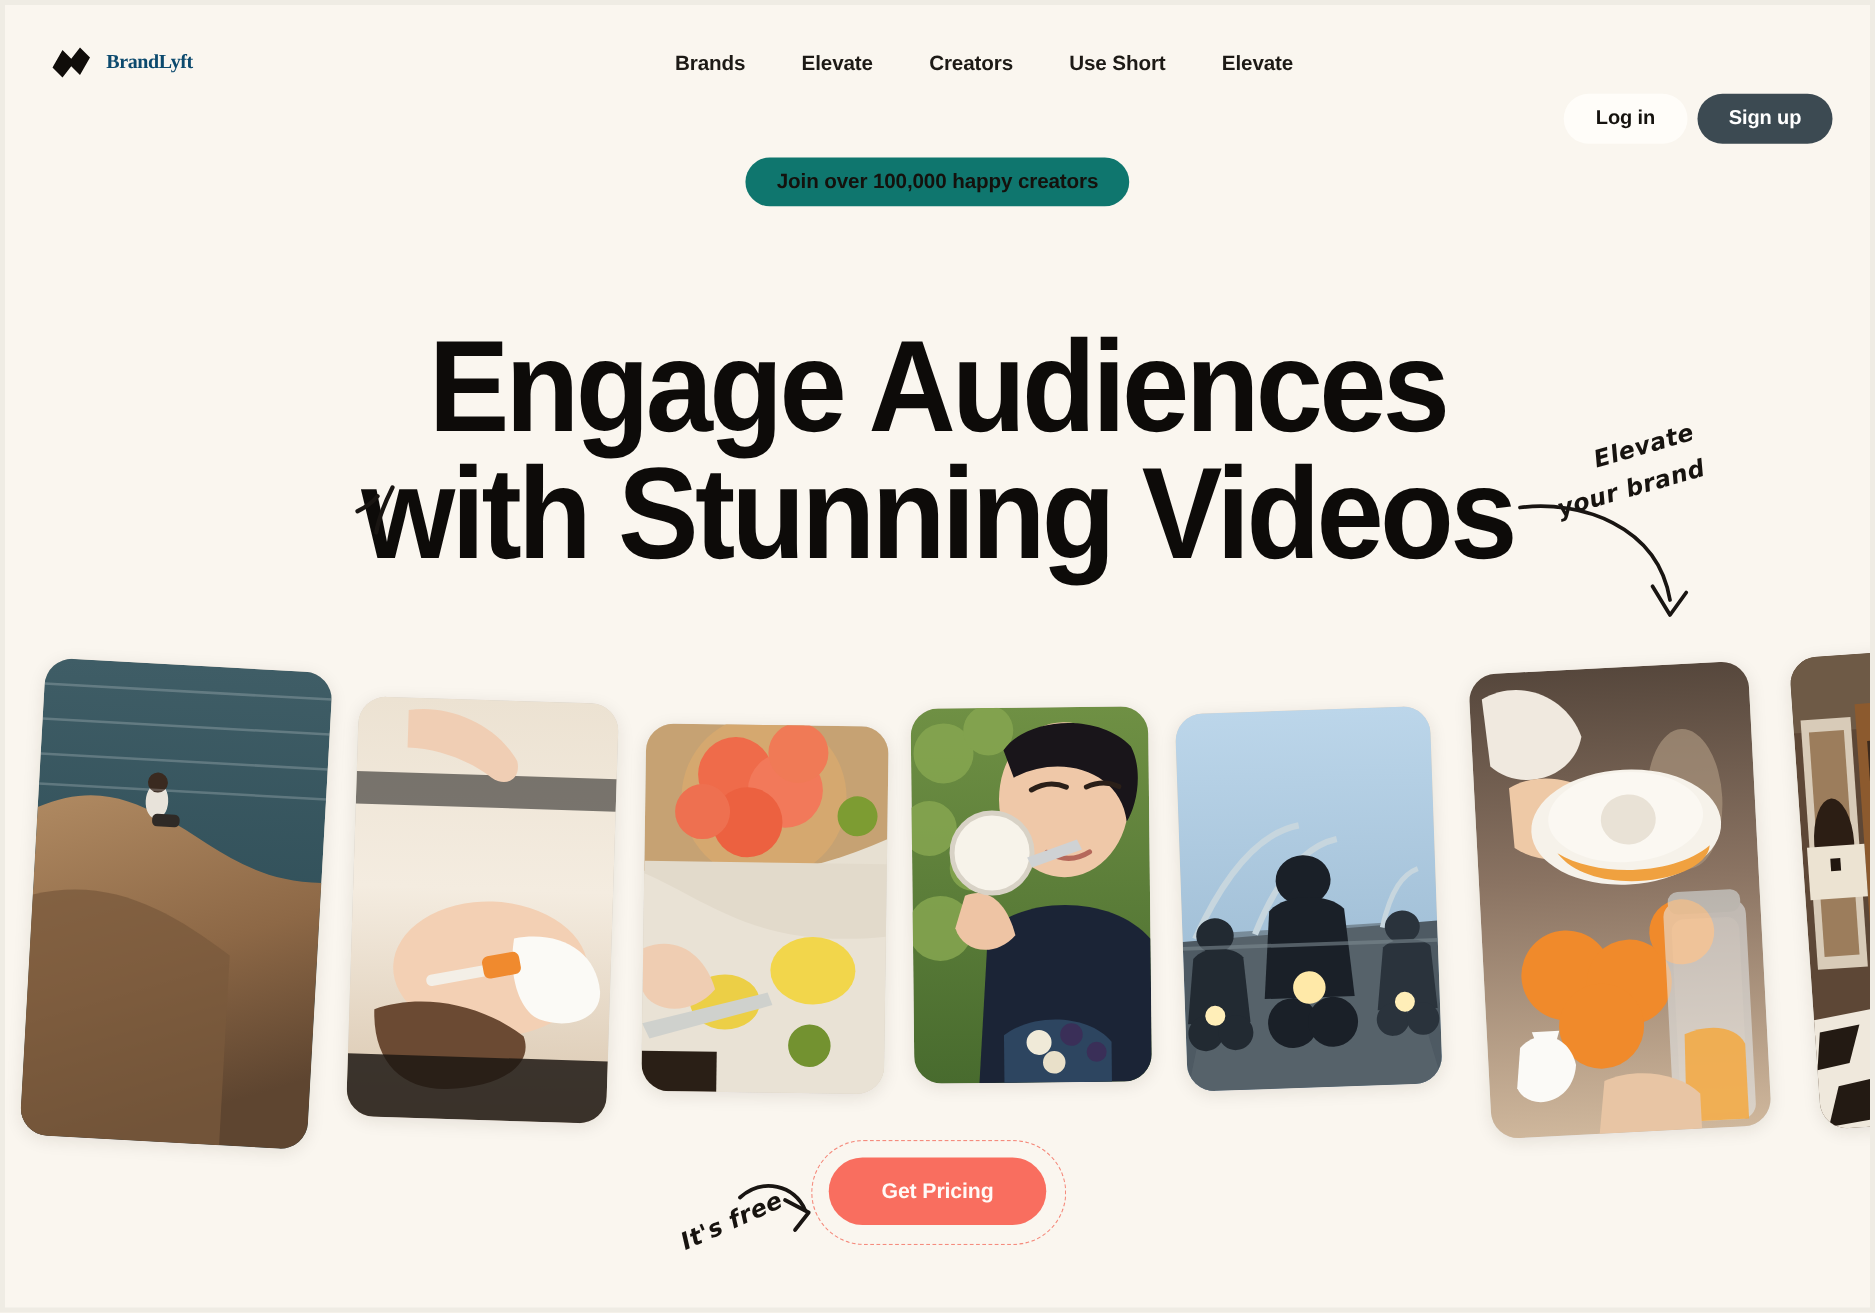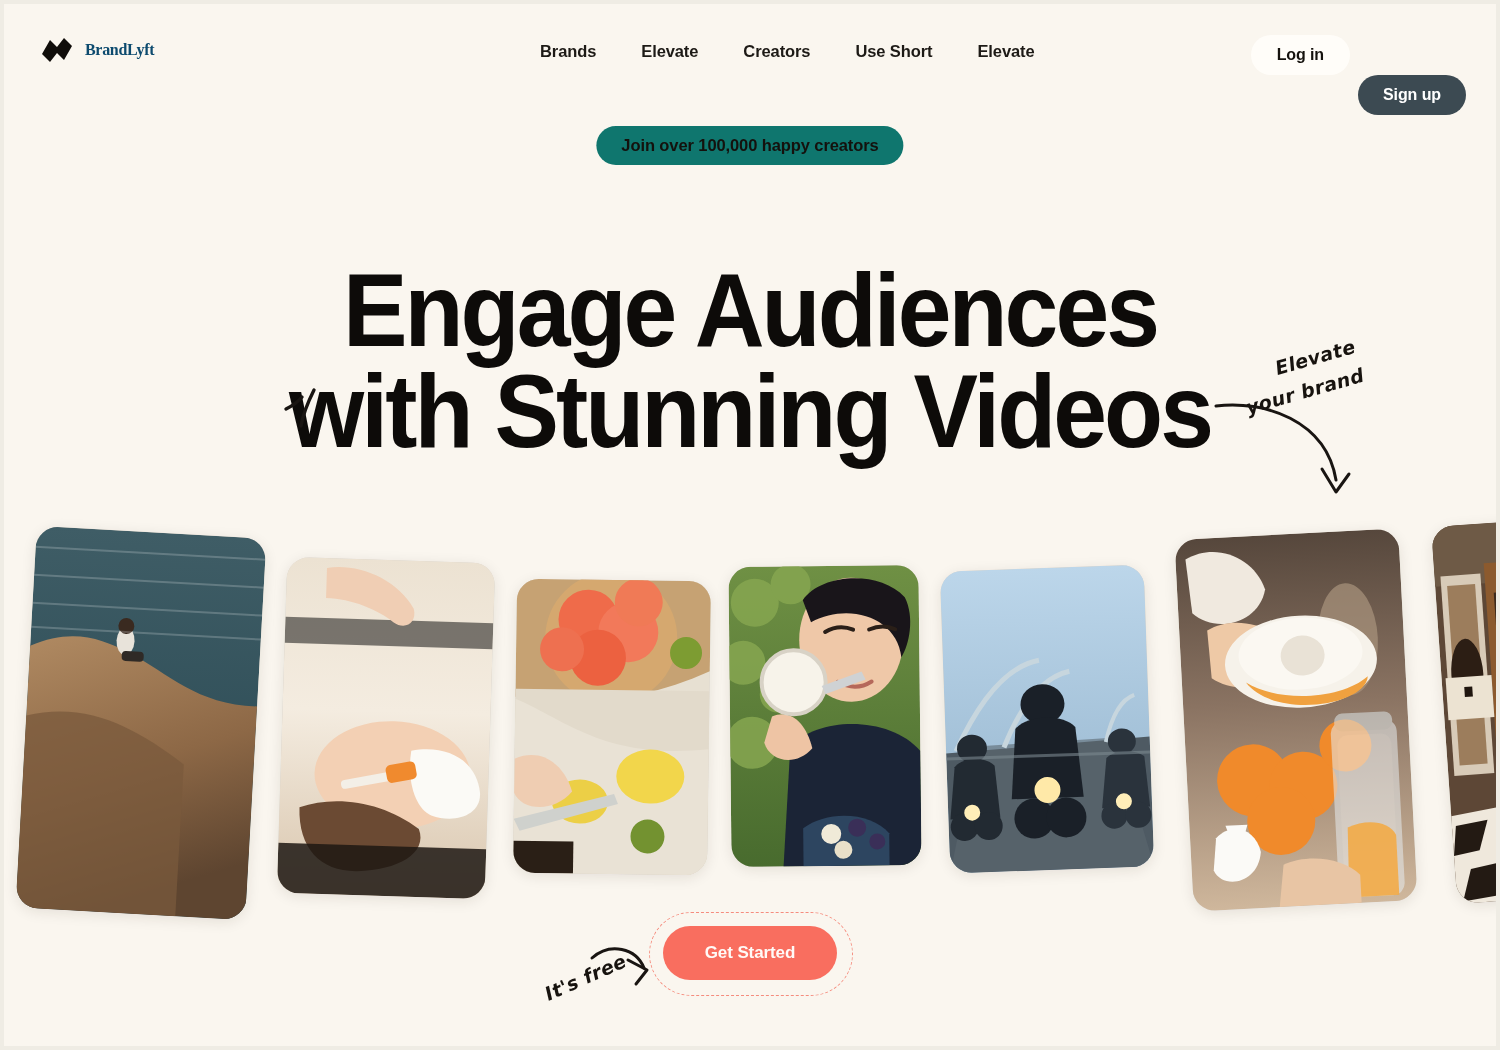--- a/index.html
+++ b/index.html
@@ -18,21 +18,21 @@
 
   
   .nav{position:absolute;left:0;top:0;width:1492px;height:98px;}
   .brand{position:absolute;left:36px;top:33px;display:flex;align-items:center;gap:11px;}
   .logo-mark{width:34px;height:26px;display:block;}
   .brand-name{font-size:16px;font-weight:700;color:#0c4a6e;letter-spacing:-0.3px;font-family:Liberation Serif, serif;}
 
   .navlinks{position:absolute;left:536px;top:38px;display:flex;gap:45px;}
   .navlink{font-size:16.5px;font-weight:700;color:#1d1a16;letter-spacing:-0.1px;cursor:pointer;white-space:nowrap;}
 
-  .authbtns{position:absolute;right:30px;top:31px;display:flex;align-items:flex-start;gap:8px;}
+  .authbtns{position:absolute;right:30px;top:31px;display:flex;align-items:flex-end;gap:8px;}
   .btn-login{
     background:#fffdf9;border:none;border-radius:22px;
     padding:11px 26px;font-size:16px;font-weight:700;color:#15120e;
     font-family:"Liberation Sans", sans-serif;cursor:pointer;letter-spacing:-0.1px;
   }
   .btn-signup{
     background:#3c4a52;border:none;border-radius:22px;
     padding:11px 25px;font-size:16px;font-weight:700;color:#ffffff;
     font-family:"Liberation Sans", sans-serif;cursor:pointer;letter-spacing:-0.1px;margin-top:40px;
   }
@@ -360,16 +360,16 @@
   <div class="itsfree-wrap">
     <span class="itsfree-t">It's free</span>
     <svg width="165" height="115" viewBox="0 0 165 115" style="position:absolute;left:0;top:0;">
       <path d="M60 36 C78 20 104 26 112 46" stroke="#191512" stroke-width="3" fill="none" stroke-linecap="round"></path>
       <path d="M96 38 L115 48 L104 62" stroke="#191512" stroke-width="3" fill="none" stroke-linecap="round" stroke-linejoin="round"></path>
     </svg>
   </div>
 
   <div class="cta-wrap">
     <div class="cta-ring"></div>
-    <button class="cta-btn">Get Started</button>
+    <button class="cta-btn">Get Pricing</button>
   </div>
 
 </div>
 
 </body></html>

